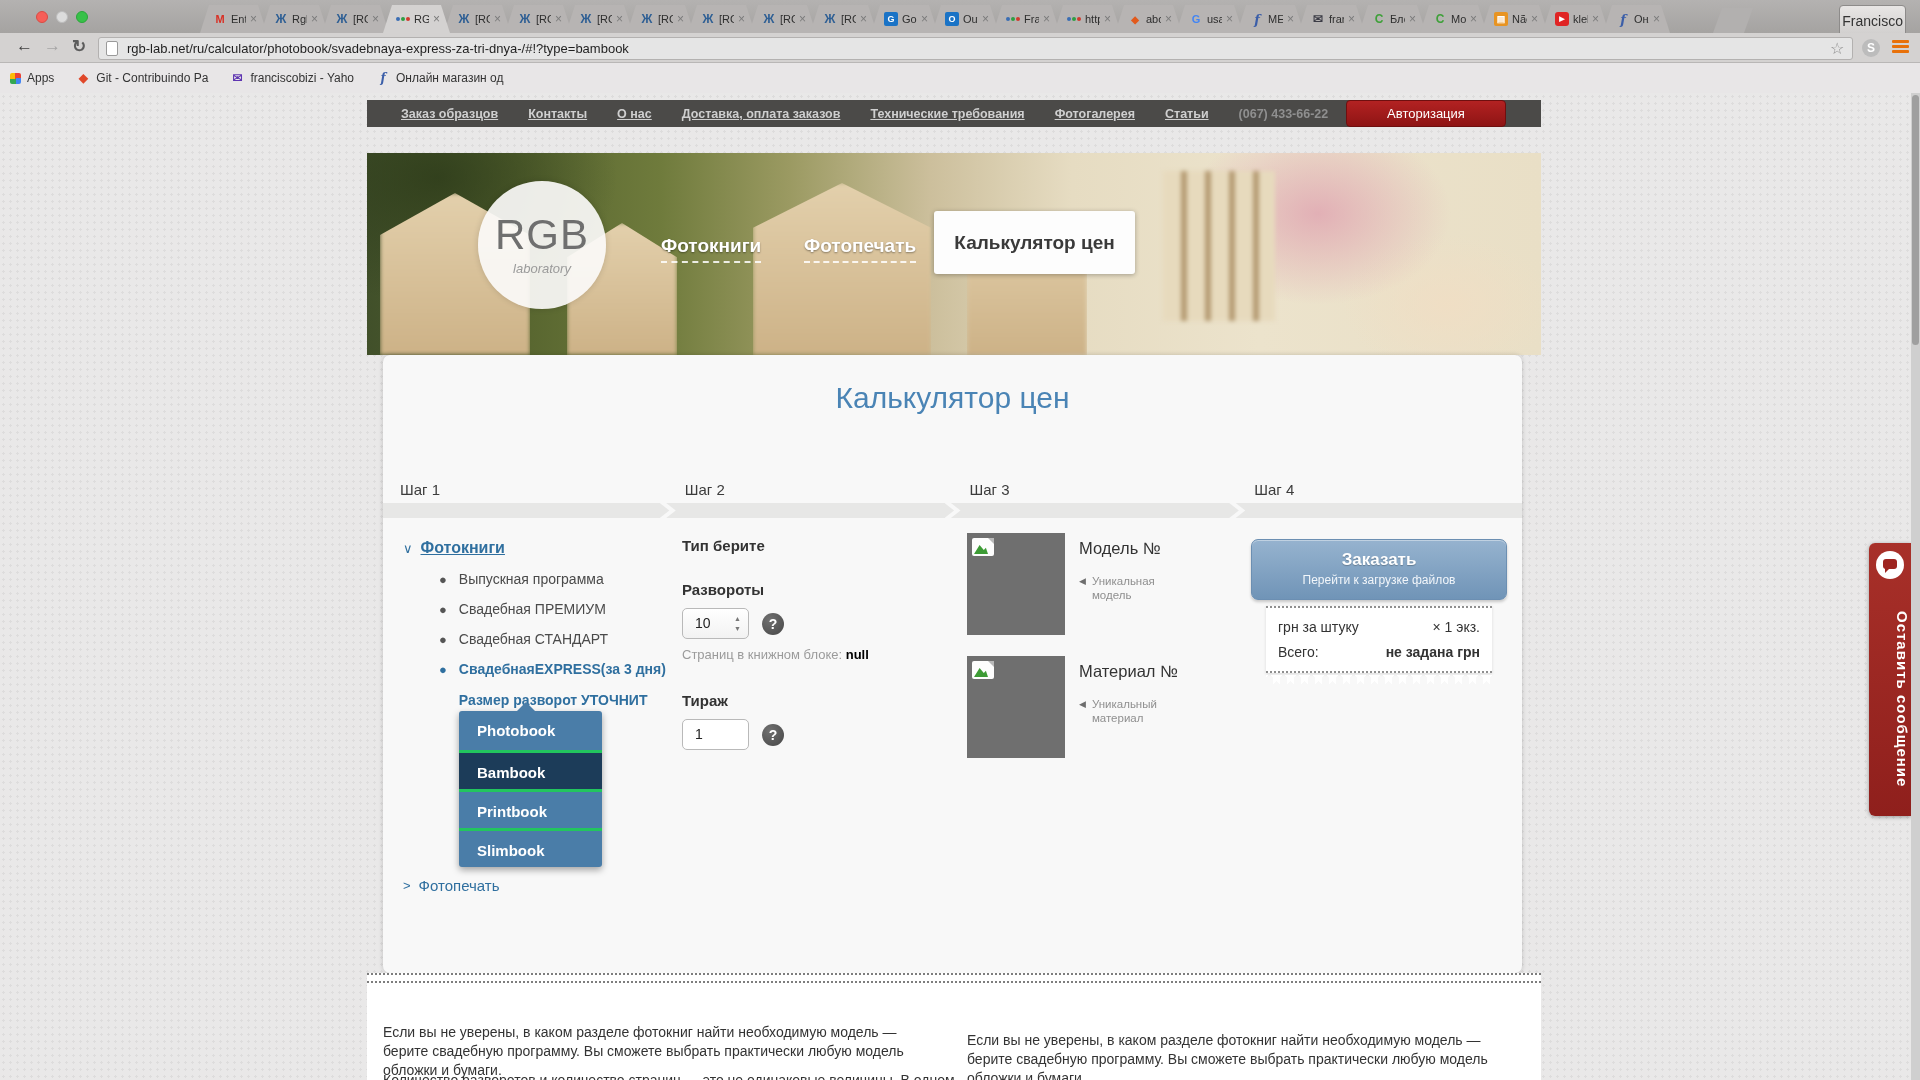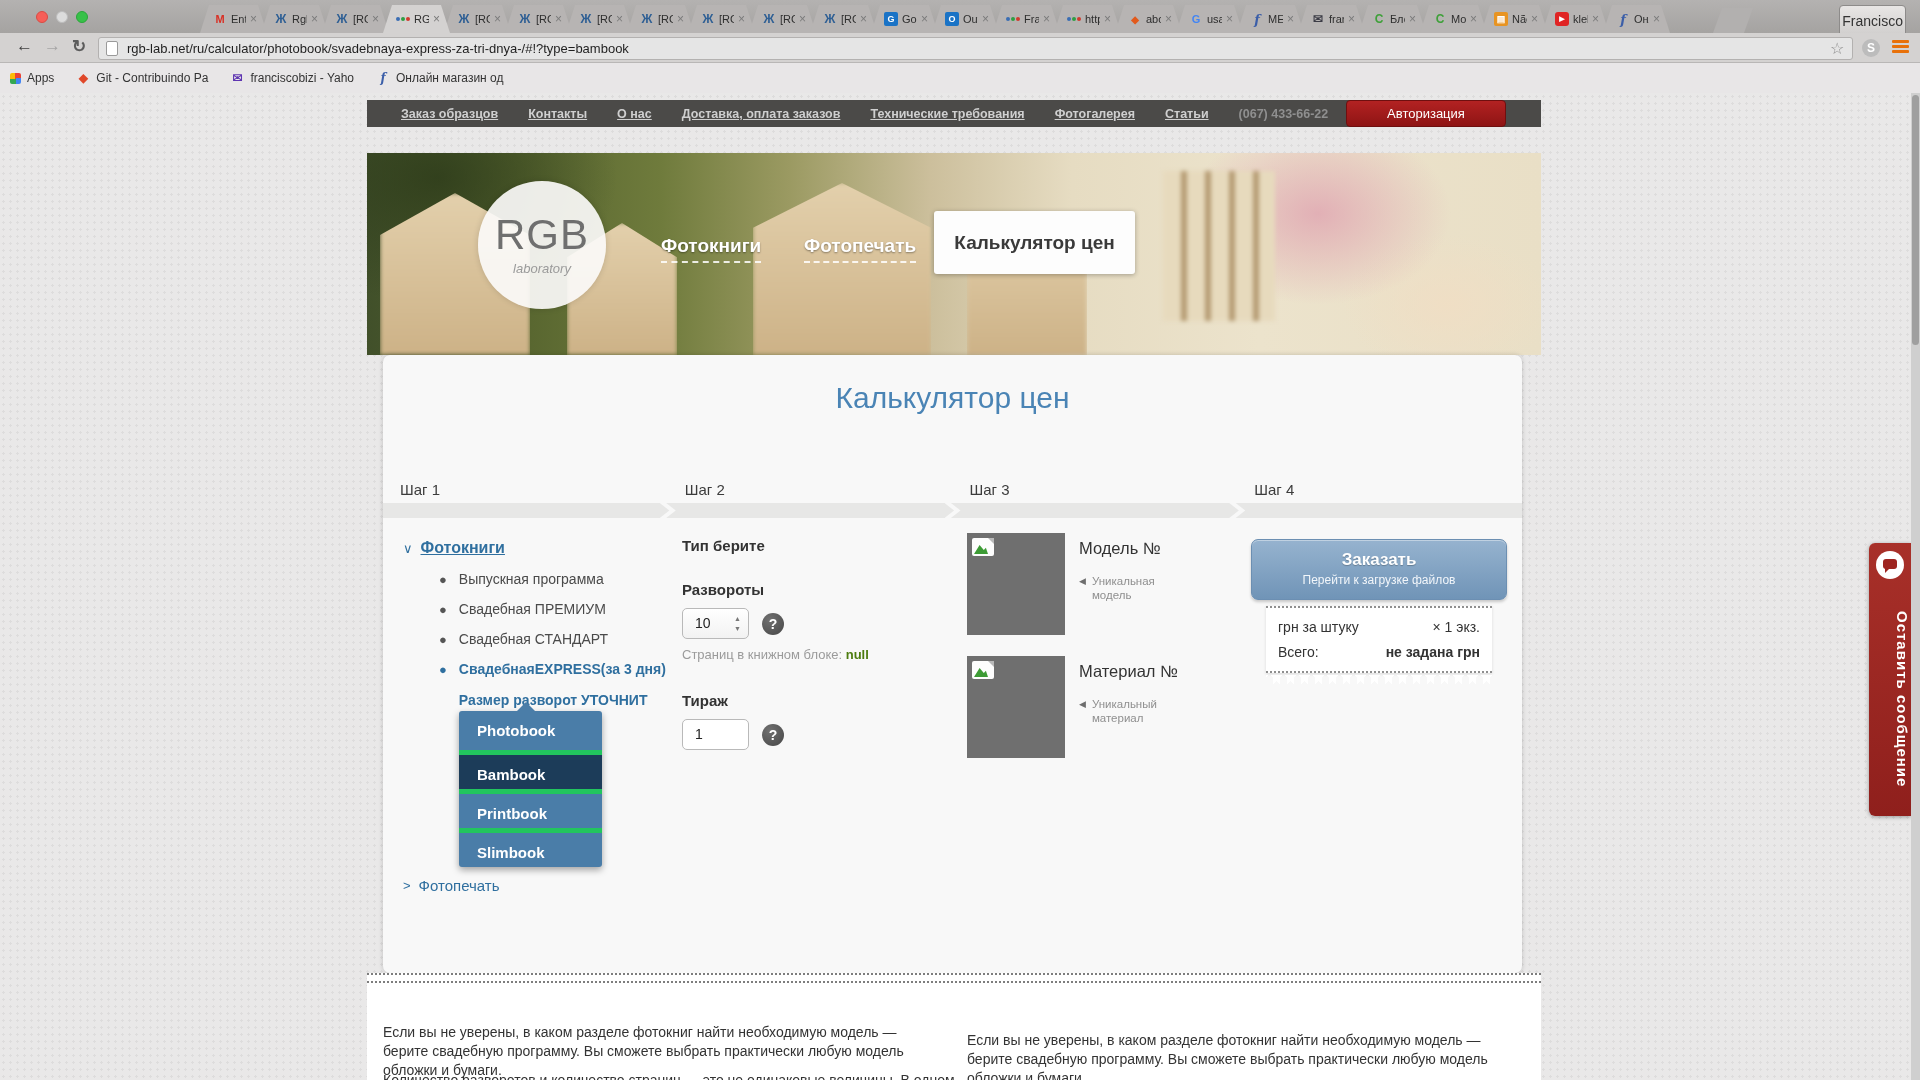--- a/index.html
+++ b/index.html
@@ -117,41 +117,41 @@
   #menu-items { margin-top:14px; }
   .mi { display:flex; gap:12px; font-size:14px; color:#4a4a4a; margin-bottom:13px; padding-left:36px; }
   .mi .bullet { color:#555; font-size:13px; line-height:17px; }
   .mi.active { color:#2f6f9f; font-weight:bold; }
   .mi .l2 { margin-top:15px; }
   #dropdown { position:absolute; left:56px; top:186px; width:143px; background:#4a7da8;
     border-radius:3px; box-shadow:0 3px 7px rgba(0,0,0,.35); }
   #dropdown::before { content:""; position:absolute; top:-9px; left:58px; border-left:9px solid transparent;
     border-right:9px solid transparent; border-bottom:9px solid #4a7da8; }
   .dd-item { height:39px; line-height:39px; padding-left:18px; color:#fff; font-weight:bold;
-    font-size:15px; border-top:5px solid #22c55e; }
+    font-size:15px; border-top:3px solid #22c55e; }
   .dd-item:first-child { border-top:none; }
   .dd-item.selected { background:#1c3c59; }
   #sec2 { position:absolute; left:0; top:352px; display:flex; align-items:center; gap:8px; }
   #sec2 a { color:#2f6f9f; font-size:15px; }
 
   .fld-label { font-size:15px; font-weight:bold; color:#333; }
   #paper-label { padding-top:12px; }
   #spreads-label { margin-top:27px; }
   .fld-row { display:flex; align-items:center; gap:13px; margin-top:10px; }
   .selectbox { width:67px; height:31px; background:linear-gradient(#fff,#f2f2f2);
     border:1px solid #b9b9b9; border-radius:5px; position:relative;
     font-size:14px; color:#222; line-height:29px; padding-left:12px; }
   .selectbox .arrows { position:absolute; right:7px; top:5px; font-size:7px; color:#777; line-height:10px; }
   .inputbox { width:67px; height:31px; background:#fff; border:1px solid #b9b9b9; border-radius:5px;
     font-size:14px; color:#222; line-height:29px; padding-left:12px; }
   .qmark { width:22px; height:22px; border-radius:50%; color:#fff; font-size:14px; font-weight:bold;
     text-align:center; line-height:22px;
     background:radial-gradient(circle at 35% 30%, #707070, #474747); }
   .note { margin-top:8px; font-size:13px; color:#9b9b9b; }
-  .note b { color:#4d7c0f;text-align:center; }
+  .note b { color:#000000;text-align:center; }
   #qty-label { margin-top:30px; }
 
   .prod { position:absolute; left:0; width:285px; }
   #prod1 { top:8px; } #prod2 { top:131px; }
   .ph { position:absolute; left:0; top:0; width:98px; height:102px; background:#6f6f6f; }
   .imgico { position:absolute; left:5px; top:5px; width:22px; height:18px; background:#fdfdfd; border-radius:2px; }
   .imgico::before { content:""; position:absolute; left:2px; bottom:2px; width:14px; height:9px;
     background:#3d9b35; clip-path:polygon(0 100%,40% 0,70% 55%,85% 30%,100% 100%); }
   .imgico::after { content:""; position:absolute; right:0; top:0;
     border-top:6px solid #b9b9b9; border-left:6px solid transparent; }

